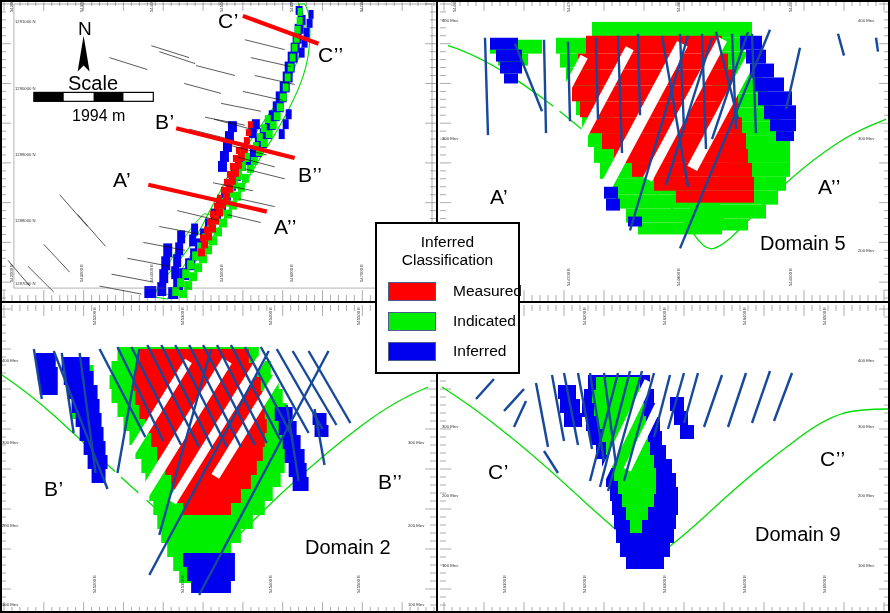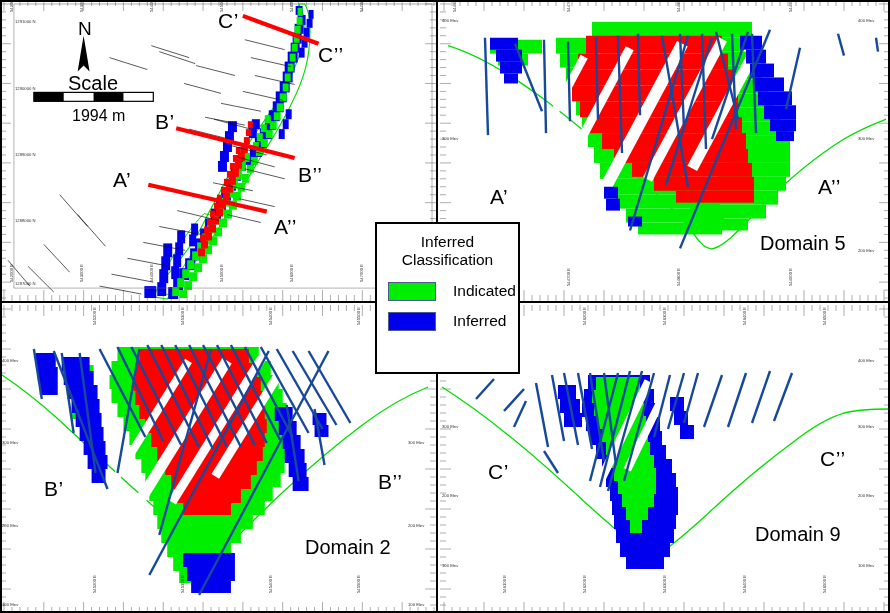--- a/index.html
+++ b/index.html
@@ -1452,20 +1452,24 @@
     <div class="lbl domain-label" style="left:315px;top:218px;">Domain 9</div>
   </div>
 
   <div id="legend">
     <div class="lg-title">
       <div>Inferred</div>
       <div>Classification</div>
     </div>
     <div class="lg-rows">
       <div class="lg-row">
+        <span class="sw" style="background:#FF0000"></span>
+        <span class="lg-txt">Measured</span>
+      </div>
+      <div class="lg-row">
         <span class="sw" style="background:#00EE00"></span>
         <span class="lg-txt">Indicated</span>
       </div>
       <div class="lg-row">
         <span class="sw" style="background:#0000EE"></span>
         <span class="lg-txt">Inferred</span>
       </div>
     </div>
   </div>
 

